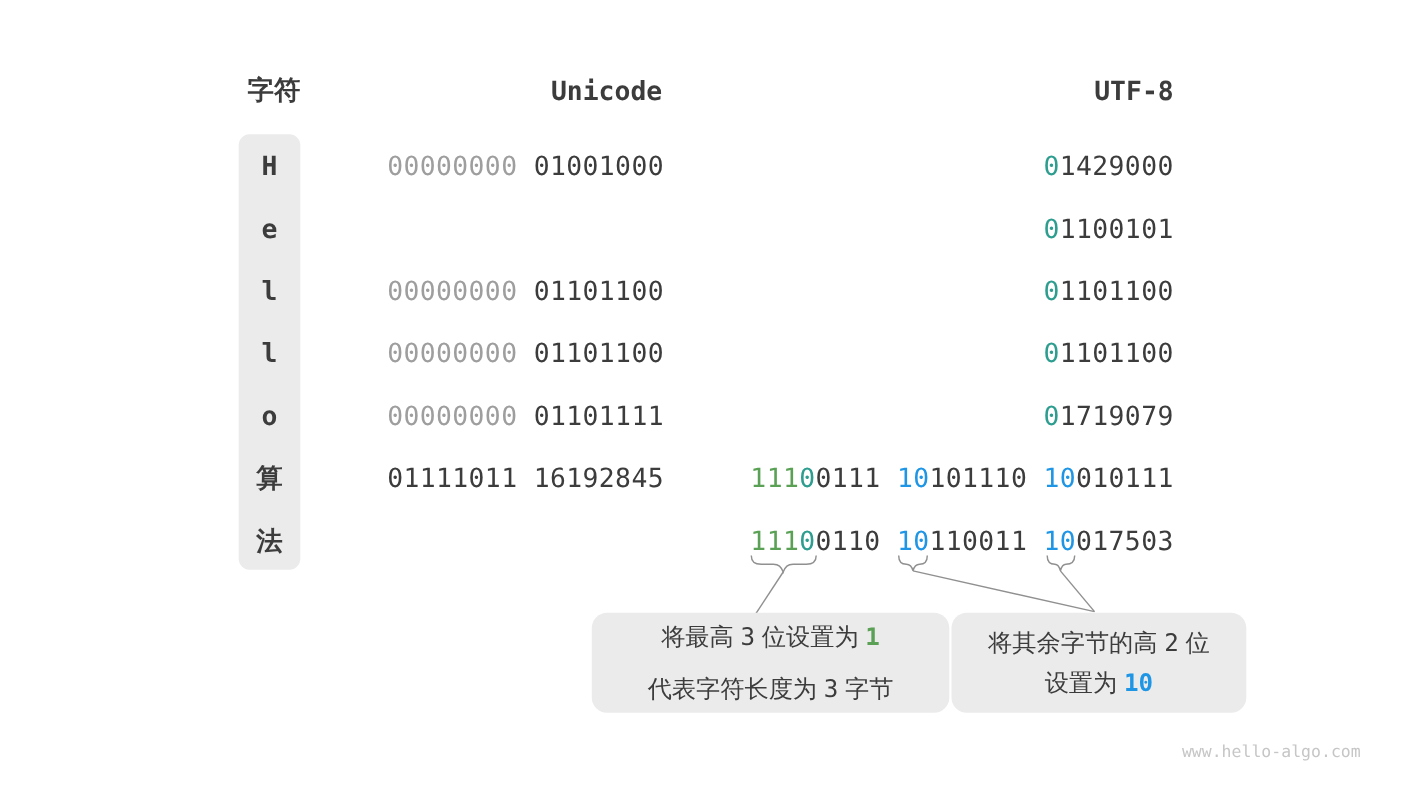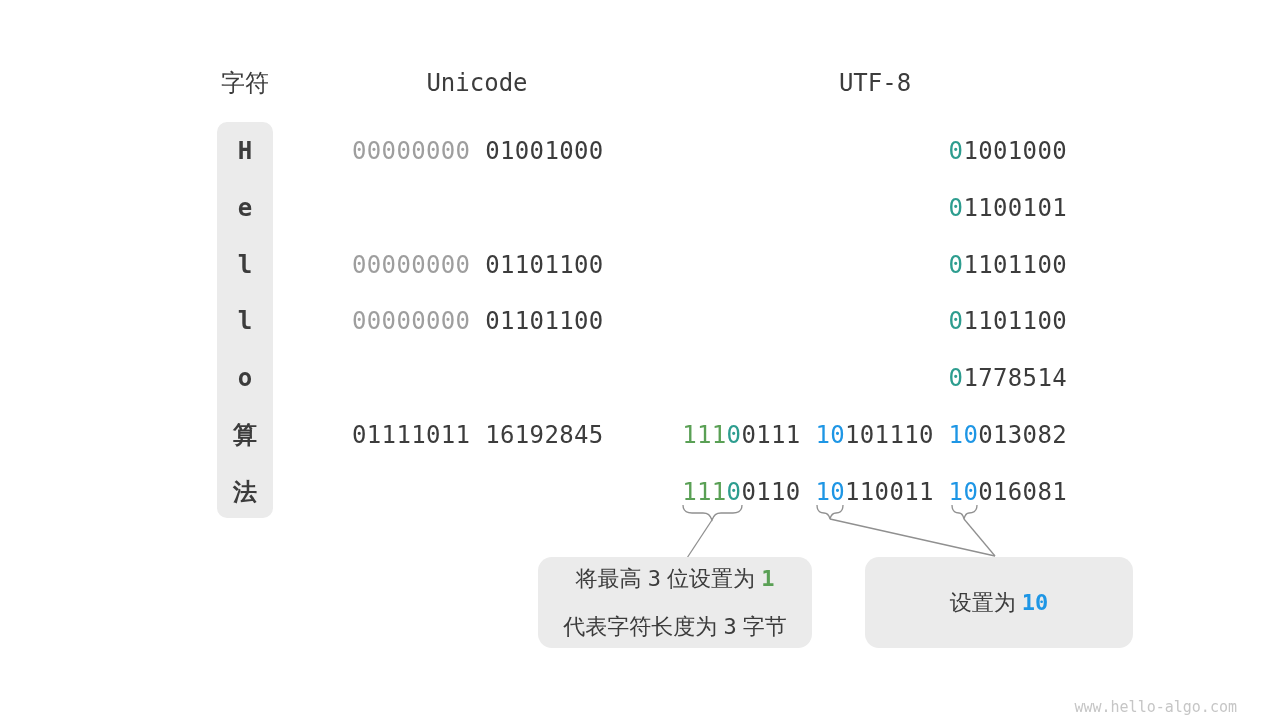--- a/index.html
+++ b/index.html
@@ -5,21 +5,21 @@
   :root{
     --dark:#3c3c3c; --gray:#9e9e9e; --teal:#2d9d8f; --green:#5aa055;
     --blue:#1e96e5; --box-bg:#ebebeb; --line:#909090; --watermark:#c6c6c6;
   }
   html,body{margin:0;padding:0;}
   body{background:#ffffff;font-family:"Liberation Sans","DejaVu Sans",sans-serif;}
   #stage{position:relative;width:1280px;height:720px;background:#ffffff;overflow:hidden;}
 
   
   .hdr{position:absolute;top:68px;height:30px;line-height:30px;
-       font-weight:normal;font-size:24px;color:var(--dark);text-align:center;}
+       font-weight:bold;font-size:24px;color:var(--dark);text-align:right;}
   #hdr-char{left:217px;width:56px;}
   #hdr-unicode{left:352px;width:250px;font-family:"DejaVu Sans Mono","Liberation Mono",monospace;}
   #hdr-utf8{left:683px;width:384px;font-family:"DejaVu Sans Mono","Liberation Mono",monospace;}
 
   
   #char-col-bg{position:absolute;left:217px;top:122px;width:56px;height:396px;
                background:var(--box-bg);border-radius:10px;}
 
   
   .row{position:absolute;left:0;width:1280px;height:30px;line-height:30px;}
@@ -34,95 +34,97 @@
   .c-dark{color:var(--dark);}
   .c-gray{color:var(--gray);}
   .c-teal{color:var(--teal);}
   .c-green{color:var(--green);}
   .c-blue{color:var(--blue);}
 
   
   .callout{position:absolute;top:557px;height:91px;background:var(--box-bg);
            border-radius:14px;display:flex;flex-direction:column;
            justify-content:center;align-items:center;}
-  #callout-prefix{left:538px;width:274px;gap:12px;}
+  #callout-prefix{left:538px;width:325px;gap:12px;}
   #callout-continuation{left:865px;width:268px;}
   .callout-line{height:36px;line-height:36px;font-size:22px;color:var(--dark);
                 text-align:center;white-space:pre;}
   .callout-line .c-green,.callout-line .c-blue,.callout-line .c-num{
     font-family:"DejaVu Sans Mono","Liberation Mono",monospace;}
   .callout-line .c-green,.callout-line .c-blue{font-weight:bold;}
   .callout-line .c-num{color:var(--dark);}
 
   
   #annotations{position:absolute;left:0;top:0;width:1280px;height:720px;pointer-events:none;}
 
   
   #watermark{position:absolute;right:43px;top:674px;font-size:15px;
              font-family:"DejaVu Sans Mono","Liberation Mono",monospace;
-             color:var(--watermark);margin-top:24px;}
+             color:var(--watermark);}
 </style>
 </head>
 <body>
 
 <div id="stage">
 
   <div class="hdr" id="hdr-char">字符</div>
   <div class="hdr" id="hdr-unicode">Unicode</div>
   <div class="hdr" id="hdr-utf8">UTF-8</div>
 
   <div id="char-col-bg"></div>
 
   <div id="rows">
       <div class="row" style="top: 136px;">
         <div class="cell-char">H</div>
         <div class="cell-bits cell-unicode"><span class="c-gray">00000000 </span><span class="c-dark">01001000</span></div>
-        <div class="cell-bits cell-utf8"><span class="c-teal">0</span><span class="c-dark">1001000</span></div>
+        <div class="cell-bits cell-utf8"><span class="c-teal">0</span><span class="c-dark">1429000</span></div>
       </div>
       <div class="row" style="top: 192.83px;">
         <div class="cell-char">e</div>
         <div class="cell-bits cell-utf8"><span class="c-teal">0</span><span class="c-dark">1100101</span></div>
       </div>
       <div class="row" style="top: 249.66px;">
         <div class="cell-char">l</div>
         <div class="cell-bits cell-unicode"><span class="c-gray">00000000 </span><span class="c-dark">01101100</span></div>
         <div class="cell-bits cell-utf8"><span class="c-teal">0</span><span class="c-dark">1101100</span></div>
       </div>
       <div class="row" style="top: 306.49px;">
         <div class="cell-char">l</div>
         <div class="cell-bits cell-unicode"><span class="c-gray">00000000 </span><span class="c-dark">01101100</span></div>
         <div class="cell-bits cell-utf8"><span class="c-teal">0</span><span class="c-dark">1101100</span></div>
       </div>
       <div class="row" style="top: 363.32px;">
         <div class="cell-char">o</div>
-        <div class="cell-bits cell-utf8"><span class="c-teal">0</span><span class="c-dark">1778514</span></div>
+        <div class="cell-bits cell-unicode"><span class="c-gray">00000000 </span><span class="c-dark">01101111</span></div>
+        <div class="cell-bits cell-utf8"><span class="c-teal">0</span><span class="c-dark">1719079</span></div>
       </div>
       <div class="row" style="top: 420.15px;">
         <div class="cell-char">算</div>
         <div class="cell-bits cell-unicode"><span class="c-dark">01111011 16192845</span></div>
-        <div class="cell-bits cell-utf8"><span class="c-green">111</span><span class="c-teal">0</span><span class="c-dark">0111 </span><span class="c-blue">10</span><span class="c-dark">101110 </span><span class="c-blue">10</span><span class="c-dark">013082</span></div>
+        <div class="cell-bits cell-utf8"><span class="c-green">111</span><span class="c-teal">0</span><span class="c-dark">0111 </span><span class="c-blue">10</span><span class="c-dark">101110 </span><span class="c-blue">10</span><span class="c-dark">010111</span></div>
       </div>
       <div class="row" style="top: 476.98px;">
         <div class="cell-char">法</div>
-        <div class="cell-bits cell-utf8"><span class="c-green">111</span><span class="c-teal">0</span><span class="c-dark">0110 </span><span class="c-blue">10</span><span class="c-dark">110011 </span><span class="c-blue">10</span><span class="c-dark">016081</span></div>
+        <div class="cell-bits cell-utf8"><span class="c-green">111</span><span class="c-teal">0</span><span class="c-dark">0110 </span><span class="c-blue">10</span><span class="c-dark">110011 </span><span class="c-blue">10</span><span class="c-dark">017503</span></div>
       </div>
     </div>
 
   <svg id="annotations" viewBox="0 0 1280 720" xmlns="http://www.w3.org/2000/svg">
     <path d="M683,505 C683,511 686,513 692,513 L703,513 C708,513 710,515 712,520 C714,515 716,513 721,513 L733,513 C738,513 742,511 742,505" fill="none" stroke="#909090" stroke-width="1.3"></path>
     <path d="M817,505 C817,511 820,513 824,513 C827,513 829,515 830,519 C831,515 833,513 836,513 C840,513 843,511 843,505" fill="none" stroke="#909090" stroke-width="1.3"></path>
     <path d="M952,505 C952,511 955,513 959,513 C961,513 963,515 964,519 C965,515 967,513 969,513 C974,513 977,511 977,505" fill="none" stroke="#909090" stroke-width="1.3"></path>
     <line x1="712" y1="520" x2="687" y2="558" stroke="#909090" stroke-width="1.3"></line>
     <line x1="830" y1="519" x2="995" y2="556" stroke="#909090" stroke-width="1.3"></line>
     <line x1="964" y1="519" x2="995" y2="556" stroke="#909090" stroke-width="1.3"></line>
   </svg>
 
   <div class="callout" id="callout-prefix">
       <div class="callout-line"><span class="c-plain">将最高 </span><span class="c-num">3</span><span class="c-plain"> 位设置为 </span><span class="c-green">1</span></div>
       <div class="callout-line"><span class="c-plain">代表字符长度为 </span><span class="c-num">3</span><span class="c-plain"> 字节</span></div>
     </div>
   <div class="callout" id="callout-continuation">
+      <div class="callout-line"><span class="c-plain">将其余字节的高 </span><span class="c-num">2</span><span class="c-plain"> 位</span></div>
       <div class="callout-line"><span class="c-plain">设置为 </span><span class="c-blue">10</span></div>
     </div>
 
   <div id="watermark">www.hello-algo.com</div>
 
 </div>
 
 </body></html>

